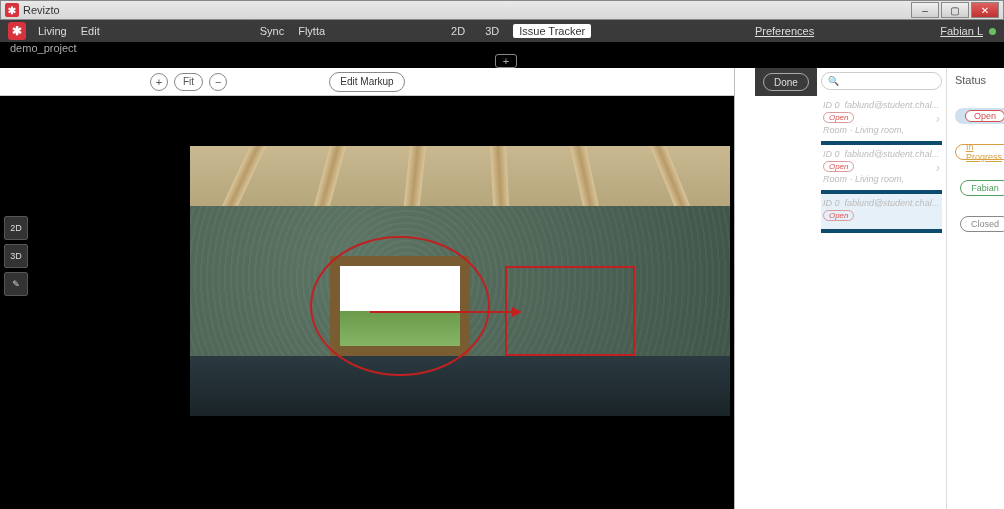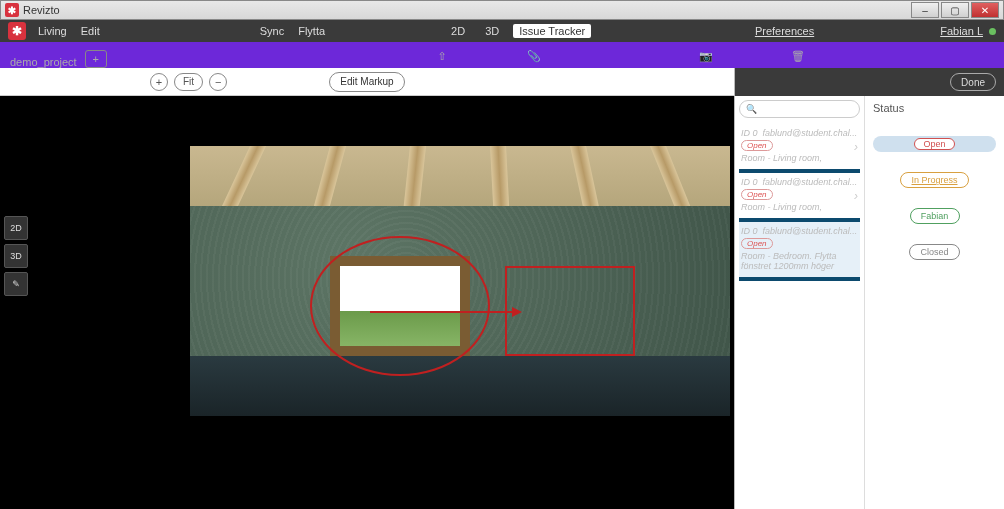--- a/index.html
+++ b/index.html
@@ -12,21 +12,21 @@
 .winbtn.close { background: linear-gradient(#e06060,#c03030); color: #fff; }
 .menubar { height: 22px; background: #3a3a3a; color: #ddd; display: flex; align-items: center; padding: 0 8px; font-size: 11px; }
 .menubar .app-icon { width: 18px; height: 18px; background: #d8323e; border-radius: 3px; display: flex; align-items: center; justify-content: center; color: #fff; font-weight: bold; font-size: 12px; margin-right: 12px; }
 .menubar .menu-group { display: flex; gap: 14px; }
 .menubar .mid { margin-left: 160px; display: flex; gap: 14px; align-items: center; }
 .menubar .viewtabs { margin-left: 120px; display: flex; gap: 8px; align-items: center; }
 .menubar .tab { padding: 1px 6px; cursor: pointer; }
 .menubar .tab.active { background: #fff; color: #333; border-radius: 2px; }
 .menubar .right { margin-left: auto; display: flex; align-items: center; gap: 6px; text-decoration: underline; }
 .menubar .dot { width: 7px; height: 7px; border-radius: 50%; background: #6ac060; }
-.toolbar2 { height: 26px; background: #6d28d9; display: flex; align-items: flex-end; color: #aaa; padding: 0 10px; font-size: 11px; }
+.toolbar2 { height: 26px; background: #000000; display: flex; align-items: center; color: #aaa; padding: 0 10px; font-size: 11px; flex-direction: column; }
 .toolbar2 .proj { margin-right: auto; }
 .toolbar2 .iconslot { width: 24px; height: 24px; margin: 0 4px; display: flex; align-items: center; justify-content: center; color: #aaa; }
 .toolbar2 .addbtn { width: 22px; height: 18px; border: 1px solid #888; border-radius: 3px; display: flex; align-items: center; justify-content: center; margin-left: 8px; cursor: pointer; }
 .body { flex: 1; display: flex; background: #000; }
 .viewer { flex: 1; display: flex; flex-direction: column; position: relative; background: #000; }
 .markupbar { height: 28px; background: #fff; border-bottom: 1px solid #ccc; display: flex; align-items: center; justify-content: center; position: relative; }
 .markupbar .leftctrls { position: absolute; left: 150px; display: flex; gap: 6px; align-items: center; }
 .circlebtn { width: 18px; height: 18px; border: 1px solid #888; border-radius: 50%; display: flex; align-items: center; justify-content: center; font-size: 11px; color: #555; cursor: pointer; background: #fff; }
 .fitbtn { height: 18px; padding: 0 8px; border: 1px solid #888; border-radius: 9px; font-size: 10px; color: #555; display: flex; align-items: center; cursor: pointer; background: #fff; }
 .editmarkup { height: 20px; padding: 0 10px; border: 1px solid #888; border-radius: 10px; font-size: 10px; color: #333; background: #fff; display: flex; align-items: center; cursor: pointer; }
@@ -38,21 +38,21 @@
 .wall::after { content:""; position:absolute; inset:0; background: repeating-radial-gradient(circle at 40% 40%, rgba(255,255,255,.04) 0 2px, transparent 2px 6px); }
 .floor { position: absolute; left: 0; right: 0; bottom: 0; height: 60px; background: linear-gradient(#2a3a40,#1a2428); }
 .frame { position: absolute; left: 140px; top: 110px; width: 140px; height: 100px; border: 10px solid #7a5c33; background: #fff; }
 .frame .grass { position: absolute; left: 0; right: 0; bottom: 0; height: 35px; background: linear-gradient(#6b9a4a,#87b566); }
 .markup-ellipse { position: absolute; border: 2px solid #c02020; border-radius: 50%; }
 .markup-rect { position: absolute; border: 2px solid #c02020; }
 .markup-arrow { position: absolute; height: 2px; background: #c02020; }
 .markup-arrow::after { content:""; position:absolute; right:-2px; top:-4px; border-left: 10px solid #c02020; border-top: 5px solid transparent; border-bottom: 5px solid transparent; }
 .lefttools { position: absolute; left: 4px; top: 120px; display: flex; flex-direction: column; gap: 4px; }
 .lefttools .tbtn { width: 24px; height: 24px; background: #333; color: #ddd; display: flex; align-items: center; justify-content: center; font-size: 9px; border: 1px solid #555; cursor: pointer; border-radius: 2px; }
-.sidepanel { width: 270px; background: #fff; display: flex; flex-direction: column; border-left: 1px solid #bbb; font-size: 11px; }
+.sidepanel { width: 270px; background: #fff; display: flex; flex-direction: row; border-left: 1px solid #bbb; font-size: 11px; padding-left: 20px; }
 .sidepanel .donebar { height: 28px; background: #3a3a3a; display: flex; align-items: center; justify-content: flex-end; padding: 0 8px; }
 .donebtn { height: 18px; padding: 0 10px; border: 1px solid #aaa; border-radius: 9px; color: #ddd; font-size: 10px; display: flex; align-items: center; cursor: pointer; background: transparent; }
 .panelbody { flex: 1; display: flex; }
 .issuecol { width: 130px; border-right: 1px solid #ddd; display: flex; flex-direction: column; padding: 4px; gap: 0; }
 .searchbox { height: 18px; border: 1px solid #ccc; border-radius: 9px; padding: 0 6px; display: flex; align-items: center; color: #bbb; margin-bottom: 6px; }
 .issuecard { border-bottom: 4px solid #0c4a6e; padding: 4px 2px 6px 2px; position: relative; color: #aaa; cursor: pointer; font-style: italic; }
 .issuecard.sel { background: #e6f0f8; }
 .issuecard .idline { font-size: 9px; color: #bbb; }
 .issuecard .pill { display: inline-block; border: 1px solid #d99; color: #d55; border-radius: 7px; padding: 0 5px; font-size: 8px; margin: 2px 0; }
 .issuecard .loc { font-size: 9px; color: #bbb; }
@@ -169,21 +169,20 @@
           </div>
           <div class="issuecard">
             <div class="idline"><span>ID 0</span>&nbsp;&nbsp;<span>fablund@student.chal...</span></div>
             <span class="pill">Open</span>
             <div class="loc">Room - Living room,</div>
             <span class="chev">›</span>
           </div>
           <div class="issuecard sel">
             <div class="idline"><span>ID 0</span>&nbsp;&nbsp;<span>fablund@student.chal...</span></div>
             <span class="pill">Open</span>
-            <div class="loc">Room - Bedroom. Flytta fönstret 1200mm höger</div>
           </div>
         </div>
         <div class="statuscol">
           <div class="hdr">Status</div>
           <div class="statpill open">
               <span class="inner">Open</span>
             </div>
           <div class="statpill inprog">In Progress</div>
           <div class="statpill solved">Fabian</div>
           <div class="statpill closed">Closed</div>

